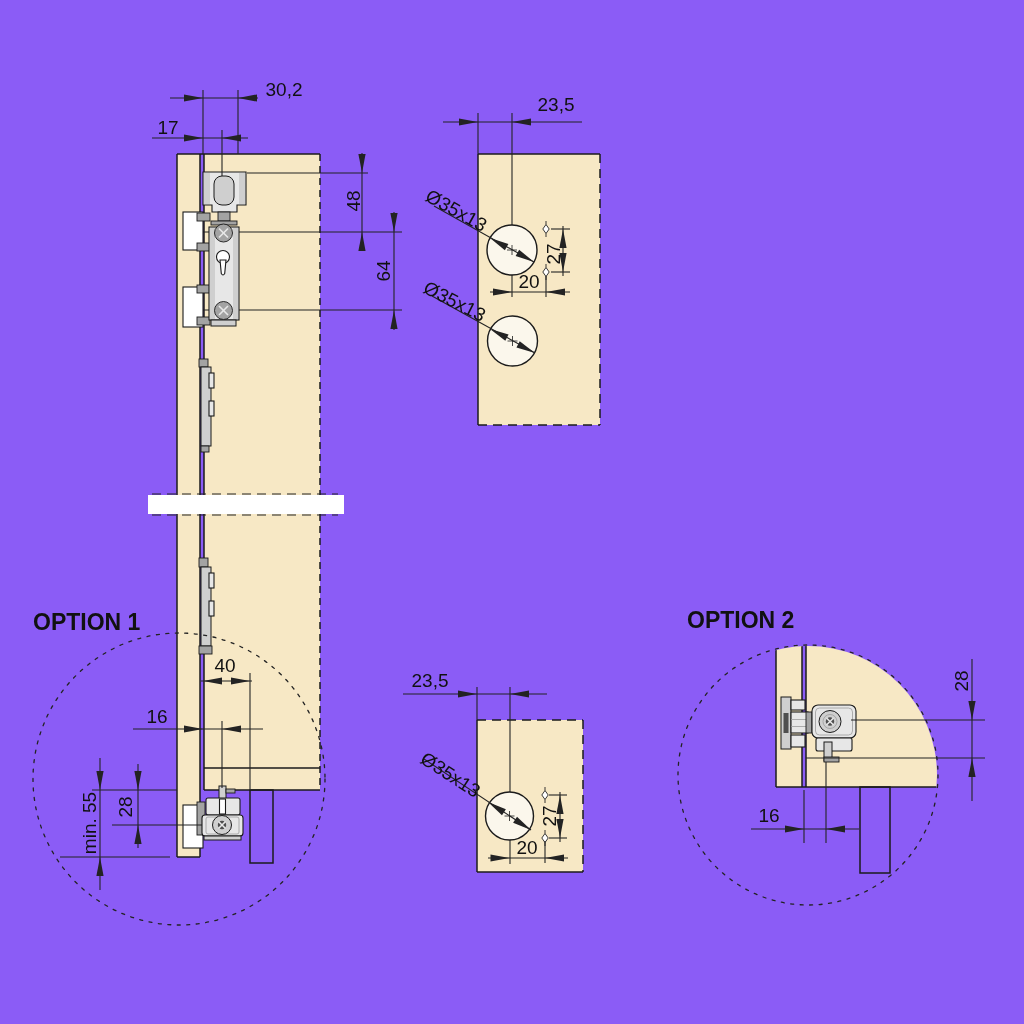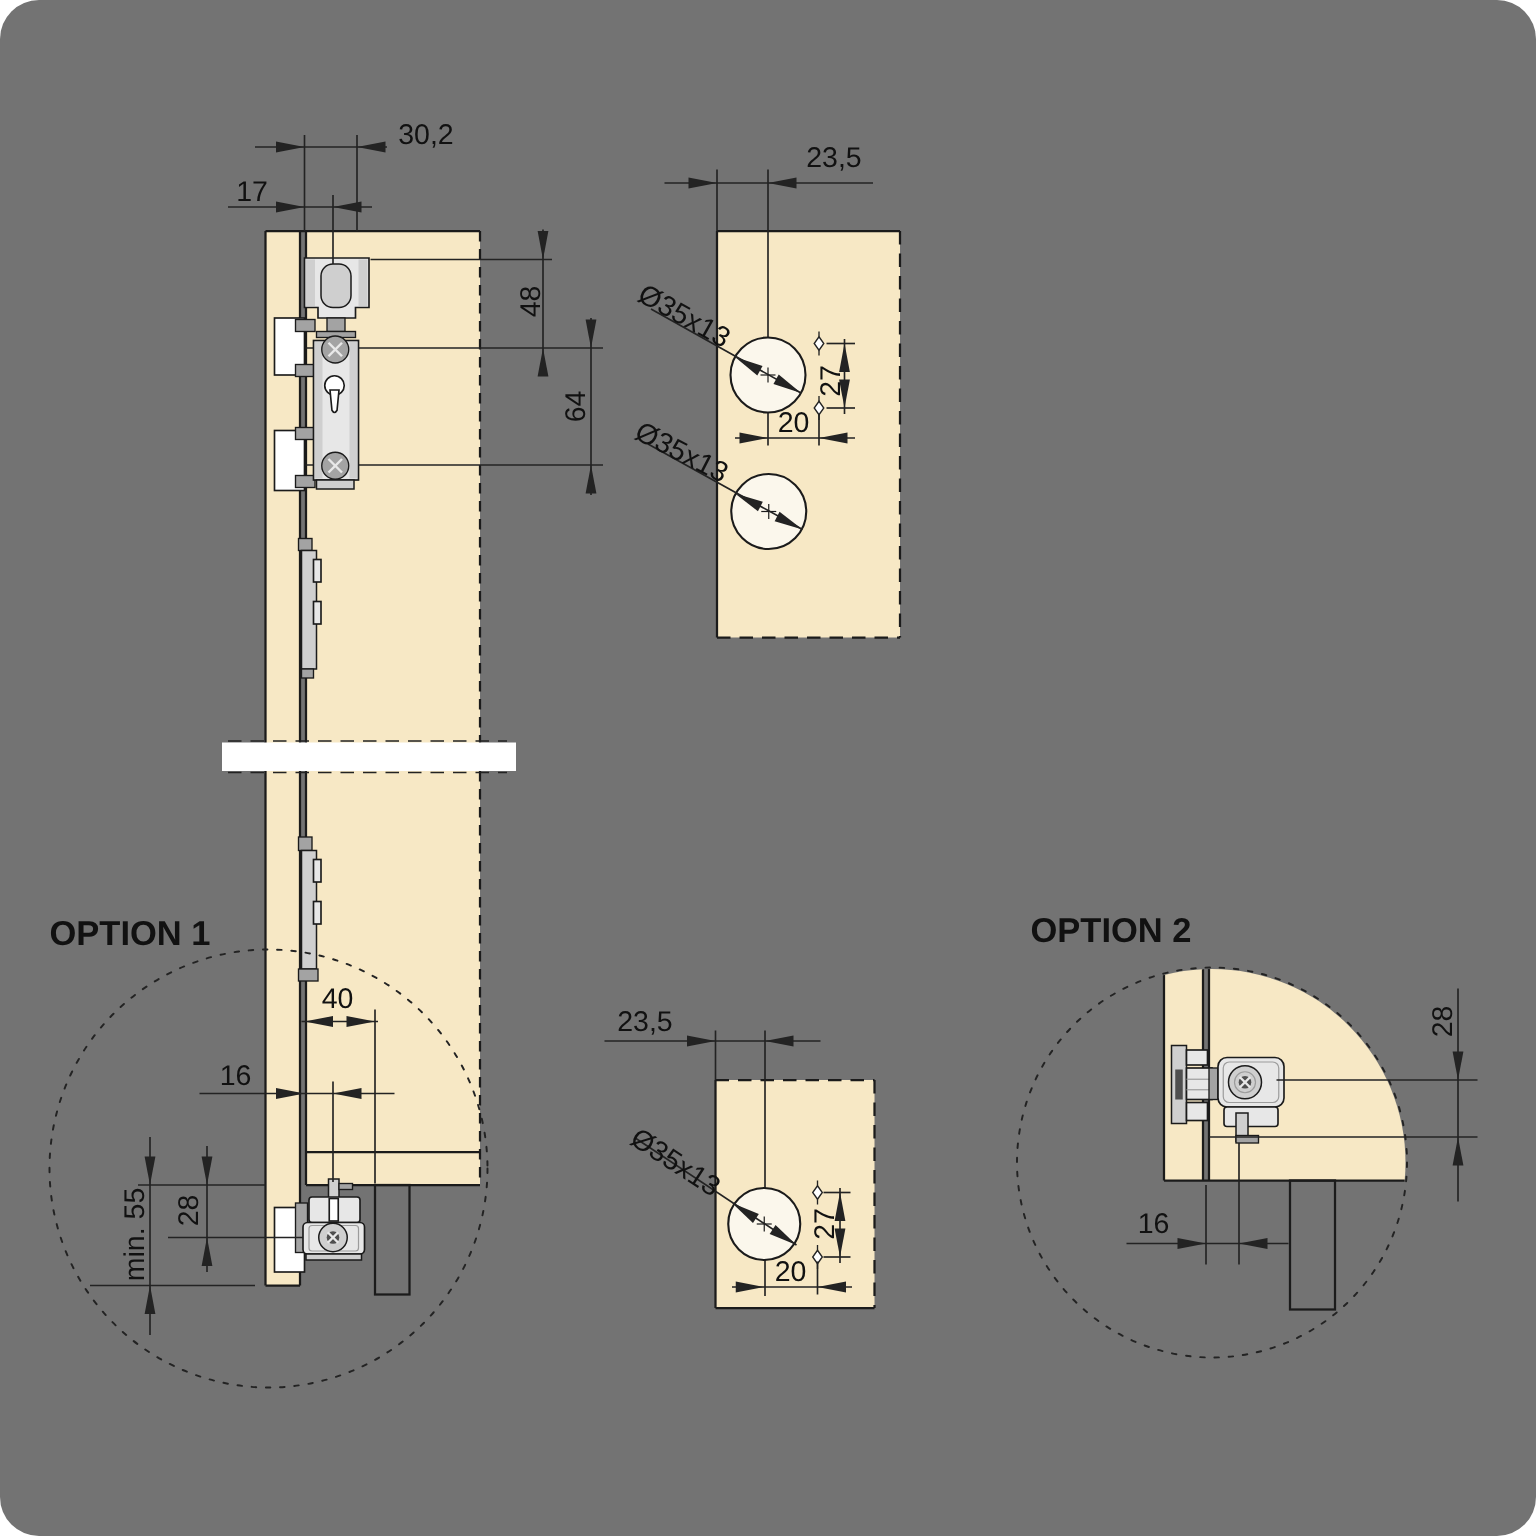--- a/index.html
+++ b/index.html
@@ -1,16 +1,16 @@
 <!DOCTYPE html>
 <html style="--c-panel: #F7E8C5; --c-hole: #FBF7EC; --c-line: #1b1b1b; --c-dim: #232323; --c-hw_light: #E7E7E7; --c-hw_mid: #CFCFCF; --c-hw_dark: #A3A3A3; --c-hw_darkest: #4f4f4f;"><head>
 <meta charset="utf-8">
 <style>
   html,body{margin:0;padding:0;background:#fff;}
-  .stage{width:1024px;height:1024px;position:relative;background:#737373;border-radius:26px;}
+  .stage{width:1024px;height:1024px;position:relative;background:#8b5cf6;}
   svg{display:block;}
   text{font-family:"Liberation Sans",sans-serif;fill:#111;}
   .dimt{font-size:19px;}
   .olab{font-size:23px;font-weight:bold;}
   .fpanel{fill:var(--c-panel);}
   .fhole{fill:var(--c-hole);stroke:var(--c-line);stroke-width:1.4;}
   .fwhite{fill:#fff;}
   .cut{fill:#fff;stroke:var(--c-line);stroke-width:1.1;}
   .ol{stroke:var(--c-line);stroke-width:1.5;fill:none;}
   .dim{stroke:var(--c-dim);stroke-width:1.1;fill:none;}

